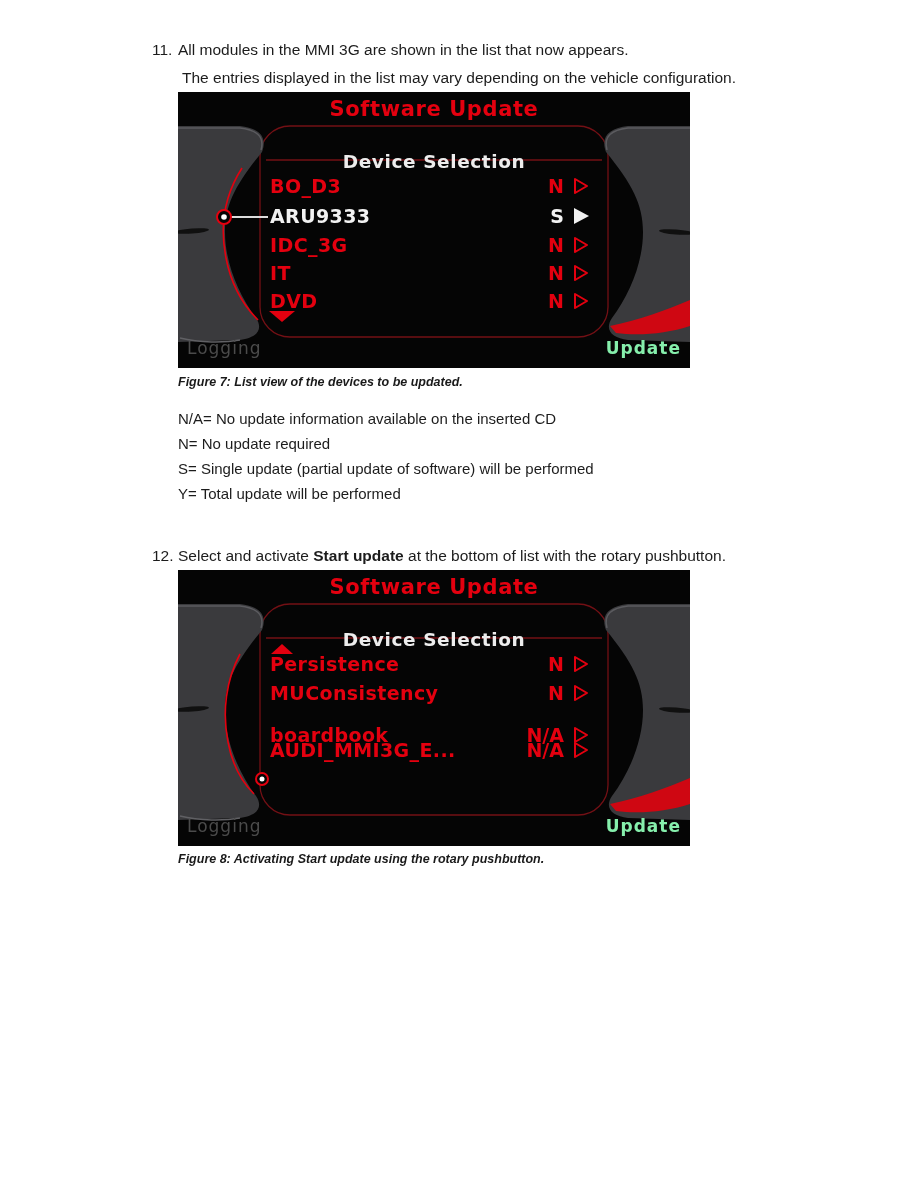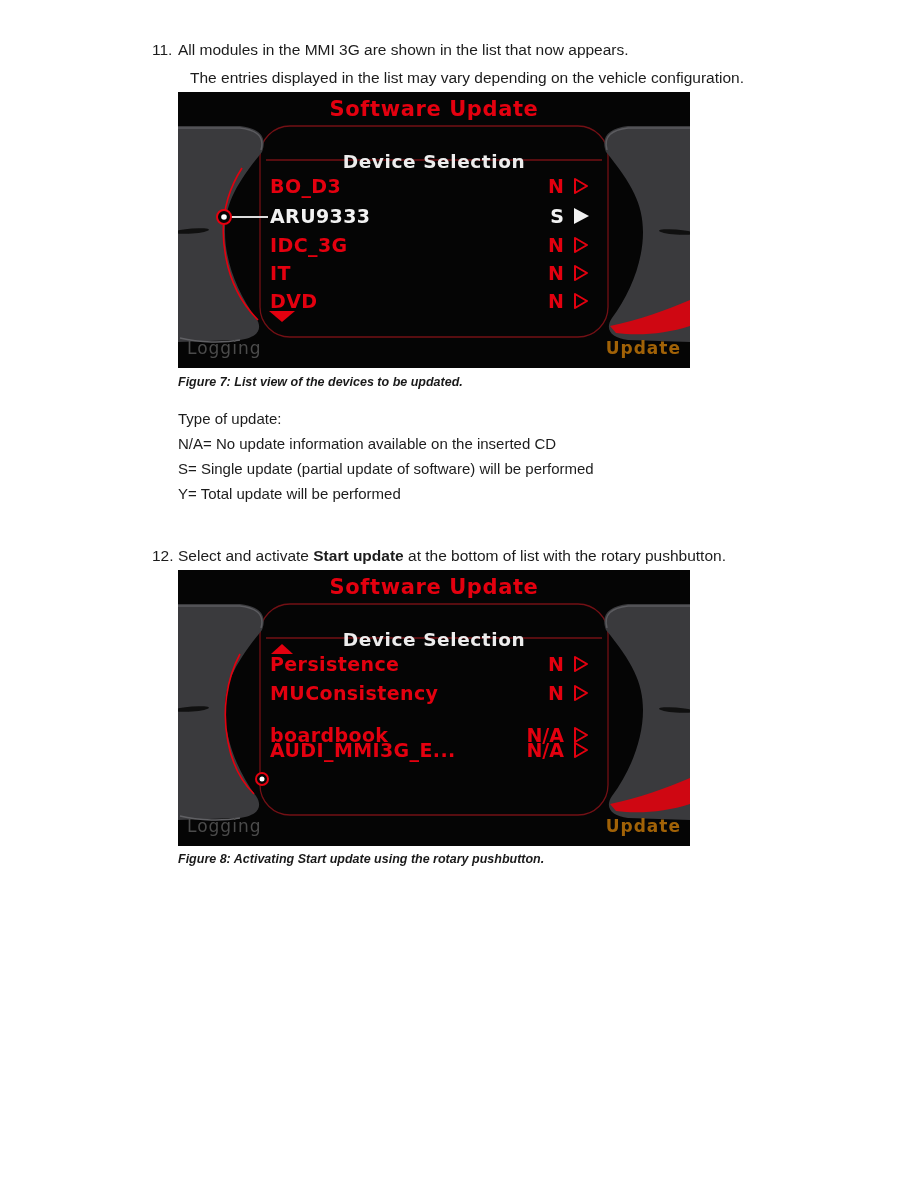--- a/index.html
+++ b/index.html
@@ -2,41 +2,41 @@
 <html><head>
 <meta charset="utf-8">
 <style>
   * { margin:0; padding:0; box-sizing:border-box; }
   html,body { width:918px; height:1188px; background:#ffffff; }
   body { position:relative; font-family:"Liberation Sans", sans-serif; color:#1c1c1c; }
 
   
   .step { position:absolute; left:152px; font-size:15.5px; line-height:28px; }
   .step-num { display:inline-block; width:26px; }
-  .step-line2 { margin-left:38px; }
+  .step-line2 { margin-left:30px; }
   .caption { position:absolute; left:178px; font-size:12.5px; font-style:italic; font-weight:700; color:#1a1a1a; }
   .typeblock { position:absolute; left:178px; top:406px; font-size:15px; line-height:25px; }
   .bold { font-weight:700; }
 
   
   .mmi { position:absolute; left:178px; width:512px; height:276px; background:#050505; overflow:hidden;
          font-family:"DejaVu Sans", sans-serif; }
   .mmi svg.backdrop { position:absolute; left:0; top:0; }
   .mmi-title { position:absolute; left:0; right:0; top:5px; text-align:center;
                font-size:21px; font-weight:700; letter-spacing:0.6px; color:#e4000f; }
   .mmi-header { position:absolute; left:82px; width:348px; top:43px; text-align:center;
                 font-size:18.5px; font-weight:600; letter-spacing:0.6px; color:#ededed;margin-top:16px; }
   .mmi-row { position:absolute; left:0; width:512px; height:24px; line-height:24px; }
   .mmi-row .lbl { position:absolute; left:92px; font-size:19px; font-weight:600; letter-spacing:0.4px; color:#e4000f; }
   .mmi-row .sts { position:absolute; left:290px; width:96px; text-align:right;
                   font-size:19px; font-weight:600; color:#e4000f; }
   .mmi-row .tri { position:absolute; left:394px; top:3px; }
   .mmi-row.selected .lbl, .mmi-row.selected .sts { color:#f2f2f2; }
   .mmi-footer-left  { position:absolute; left:9px;  top:246px; font-size:17px; letter-spacing:1px; color:#4b4b4b; }
-  .mmi-footer-right { position:absolute; right:9px; top:246px; font-size:17px; letter-spacing:1px; color:#a16207; font-weight:600; }
+  .mmi-footer-right { position:absolute; right:9px; top:246px; font-size:17px; letter-spacing:1px; color:#86efac; font-weight:600; }
   .scroll-tri { position:absolute; width:0; height:0; }
   .scroll-down { left:91px; top:219px; border-left:13px solid transparent; border-right:13px solid transparent; border-top:11px solid #e4000f; }
   .scroll-up   { left:93px; top:74px;  border-left:11px solid transparent; border-right:11px solid transparent; border-bottom:10px solid #e4000f; }
 </style>
 </head>
 <body>
 
 <div class="step" style="top:36px;">
   <div><span class="step-num">11.</span><span>All modules in the MMI 3G are shown in the list that now appears.</span></div>
   <div class="step-line2">The entries displayed in the list may vary depending on the vehicle configuration.</div>
@@ -105,22 +105,22 @@
   </div>
 
   <div class="scroll-tri scroll-down"></div>
   <div class="mmi-footer-left">Logging</div>
   <div class="mmi-footer-right">Update</div>
 </div>
 
 <div class="caption" style="top:375px;">Figure 7: List view of the devices to be updated.</div>
 
 <div class="typeblock">
-  <div>Type of update:</div>
   <div>N/A= No update information available on the inserted CD</div>
+  <div>N= No update required</div>
   <div>S= Single update (partial update of software) will be performed</div>
   <div>Y= Total update will be performed</div>
 </div>
 
 <div class="step" style="top:542px;">
   <div><span class="step-num">12.</span><span>Select and activate </span><span class="bold">Start update</span><span> at the bottom of list with the rotary pushbutton.</span></div>
 </div>
 
 <div class="mmi" style="top:570px;">
   <svg class="backdrop" width="512" height="277" viewBox="0 0 512 277">

